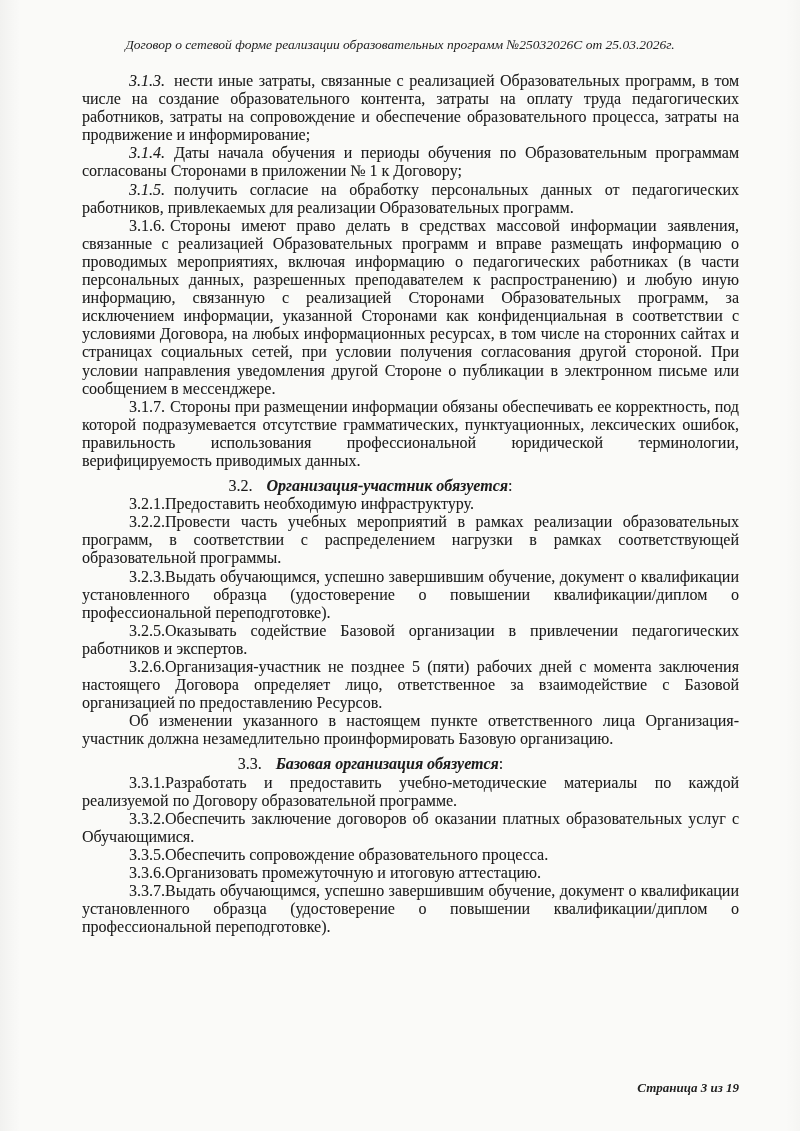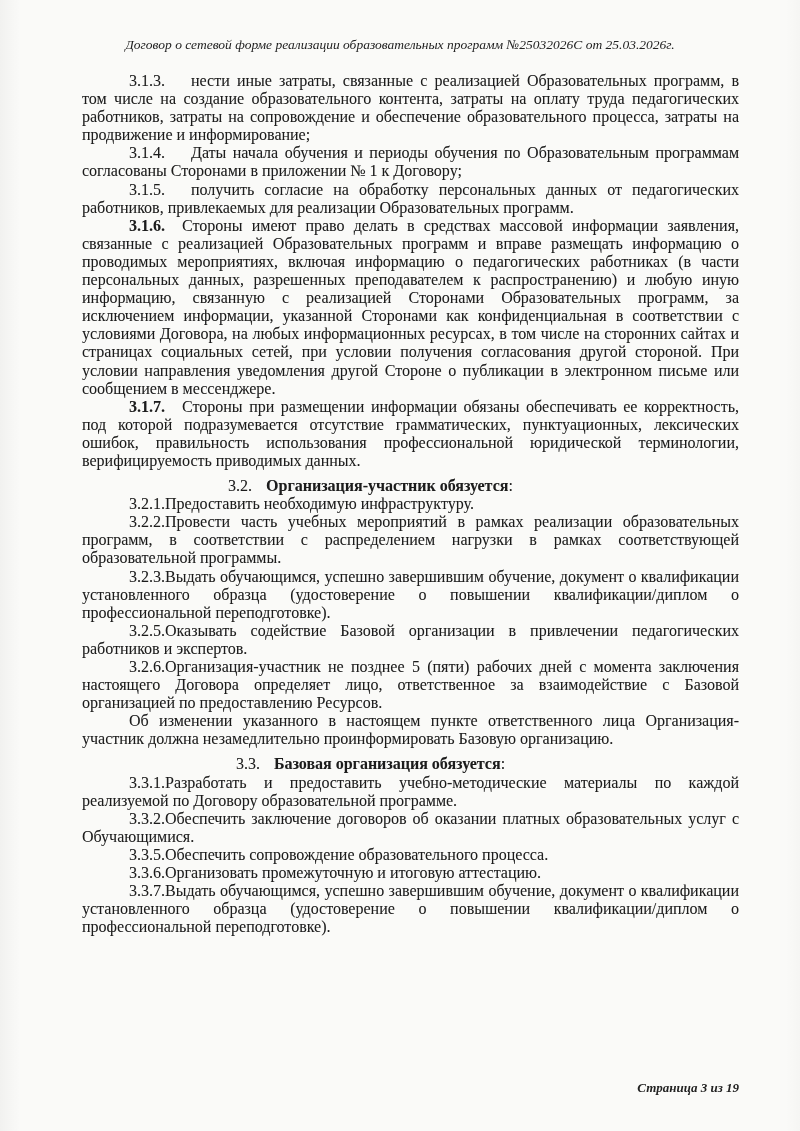--- a/index.html
+++ b/index.html
@@ -42,32 +42,32 @@
     text-shadow: 0.2px 0.2px 0 rgba(0,0,0,0.22);
   }
 
   .doc-body p {
     margin: 0;
     padding: 0;
     text-indent: 47px;
   }
 
   
-  .g1 .num { margin-right: 17px; font-weight: bold; }
-  .g2 .num { margin-right: 26px; }
+  .g1 .num { margin-right: 5px; }
+  .g2 .num { margin-right: 9px; font-style: italic; }
   .g3 .num { margin-right: 0; }
 
   p.heading {
     margin: 7px 0 0 0;
     text-indent: 0;
     text-align: center;
     padding-right: 80px;
   }
   .heading .h-num { margin-right: 14px; }
-  .heading b { font-weight: bold; }
+  .heading b { font-weight: bold; font-style: italic; }
 
   .page-footer {
     position: absolute;
     top: 1080px;
     right: 61px;
     font-style: italic;
     font-weight: bold;
     font-size: 13px;
     line-height: 15px;
     color: #222;

